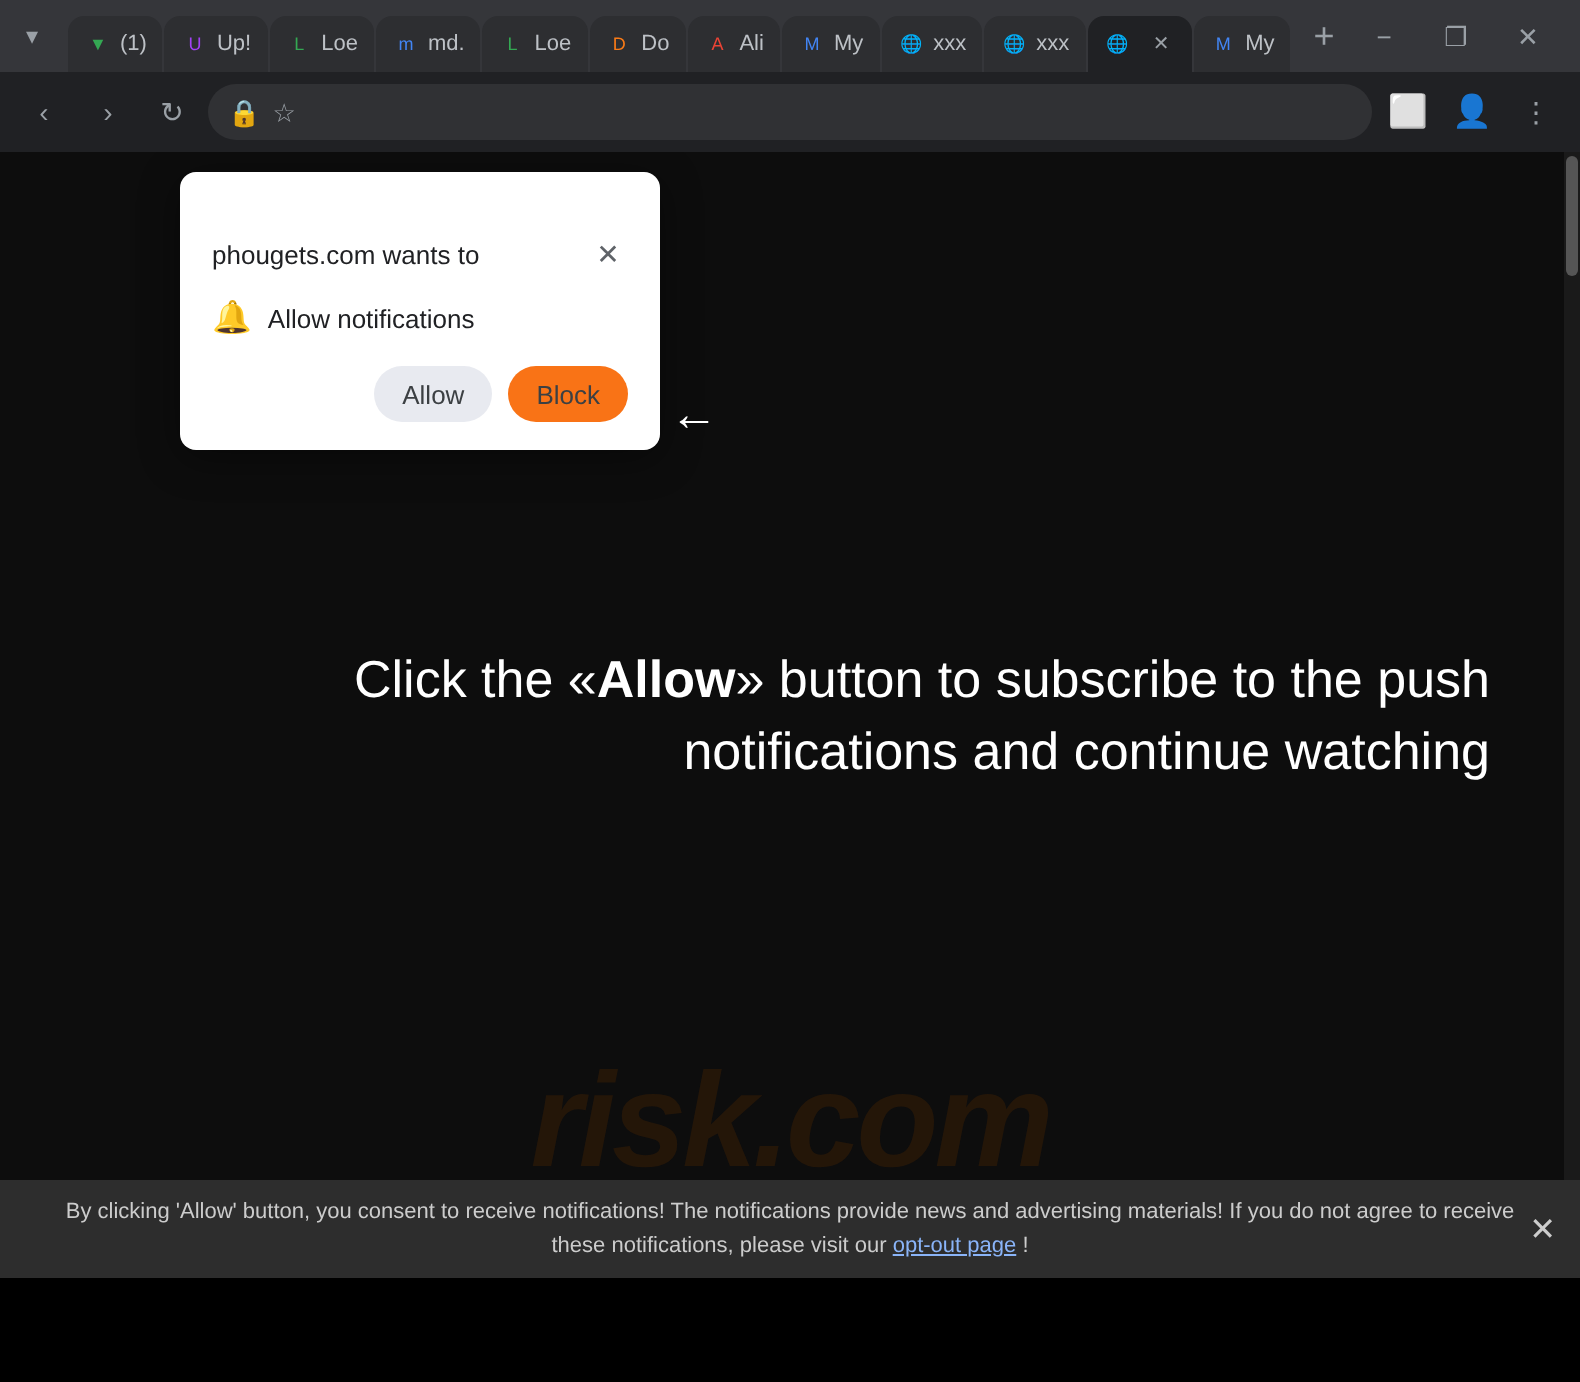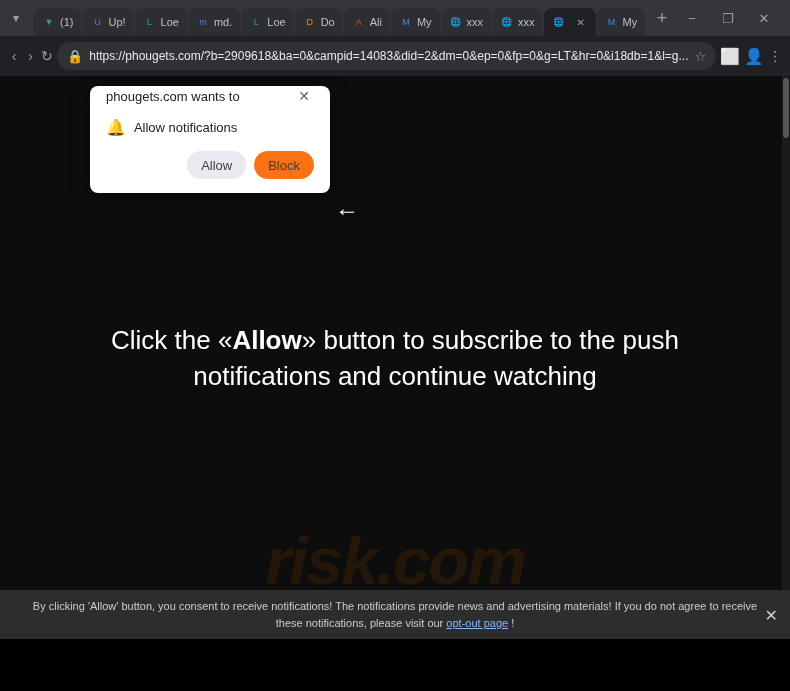--- a/index.html
+++ b/index.html
@@ -206,21 +206,21 @@
       pointer-events: none;
       user-select: none;
     }
 
     
     .main-text {
       position: absolute;
       top: 50%;
       left: 50%;
       transform: translate(-50%, -50%);
-      text-align: center;
+      text-align: right;
       color: #fff;
       font-size: 26px;
       font-weight: 400;
       line-height: 1.4;
       width: 700px;
     }
 
     .main-text .allow-highlight {
       font-weight: 700;
       color: #fff;
@@ -228,21 +228,21 @@
 
     
     .notification-popup {
       position: absolute;
       top: 10px;
       left: 90px;
       width: 240px;
       background: #fff;
       border-radius: 8px;
       box-shadow: 0 4px 20px rgba(0,0,0,0.4);
-      padding: 0 16px 14px 16px;
+      padding: 31px 16px 14px 16px;
       z-index: 100;
     }
 
     .popup-header {
       display: flex;
       align-items: center;
       justify-content: space-between;
       margin-bottom: 12px;
     }
 
@@ -459,21 +459,20 @@
     </div>
   </div>
 
   <div class="nav-bar">
     <button class="nav-btn">‹</button>
     <button class="nav-btn">›</button>
     <button class="nav-btn">↻</button>
 
     <div class="address-bar">
       <span style="color:#9aa0a6; font-size:13px;">🔒</span>
-      <span class="address-text">https://phougets.com/?b=2909618&amp;ba=0&amp;campid=14083&amp;did=2&amp;dm=0&amp;ep=0&amp;fp=0&amp;g=LT&amp;hr=0&amp;i18db=1&amp;l=g...</span>
       <div class="address-icons">
         <span>☆</span>
       </div>
     </div>
 
     <button class="nav-btn" style="font-size:16px;">⬜</button>
     <button class="nav-btn" style="font-size:16px;">👤</button>
     <button class="nav-btn">⋮</button>
   </div>
 </div>

